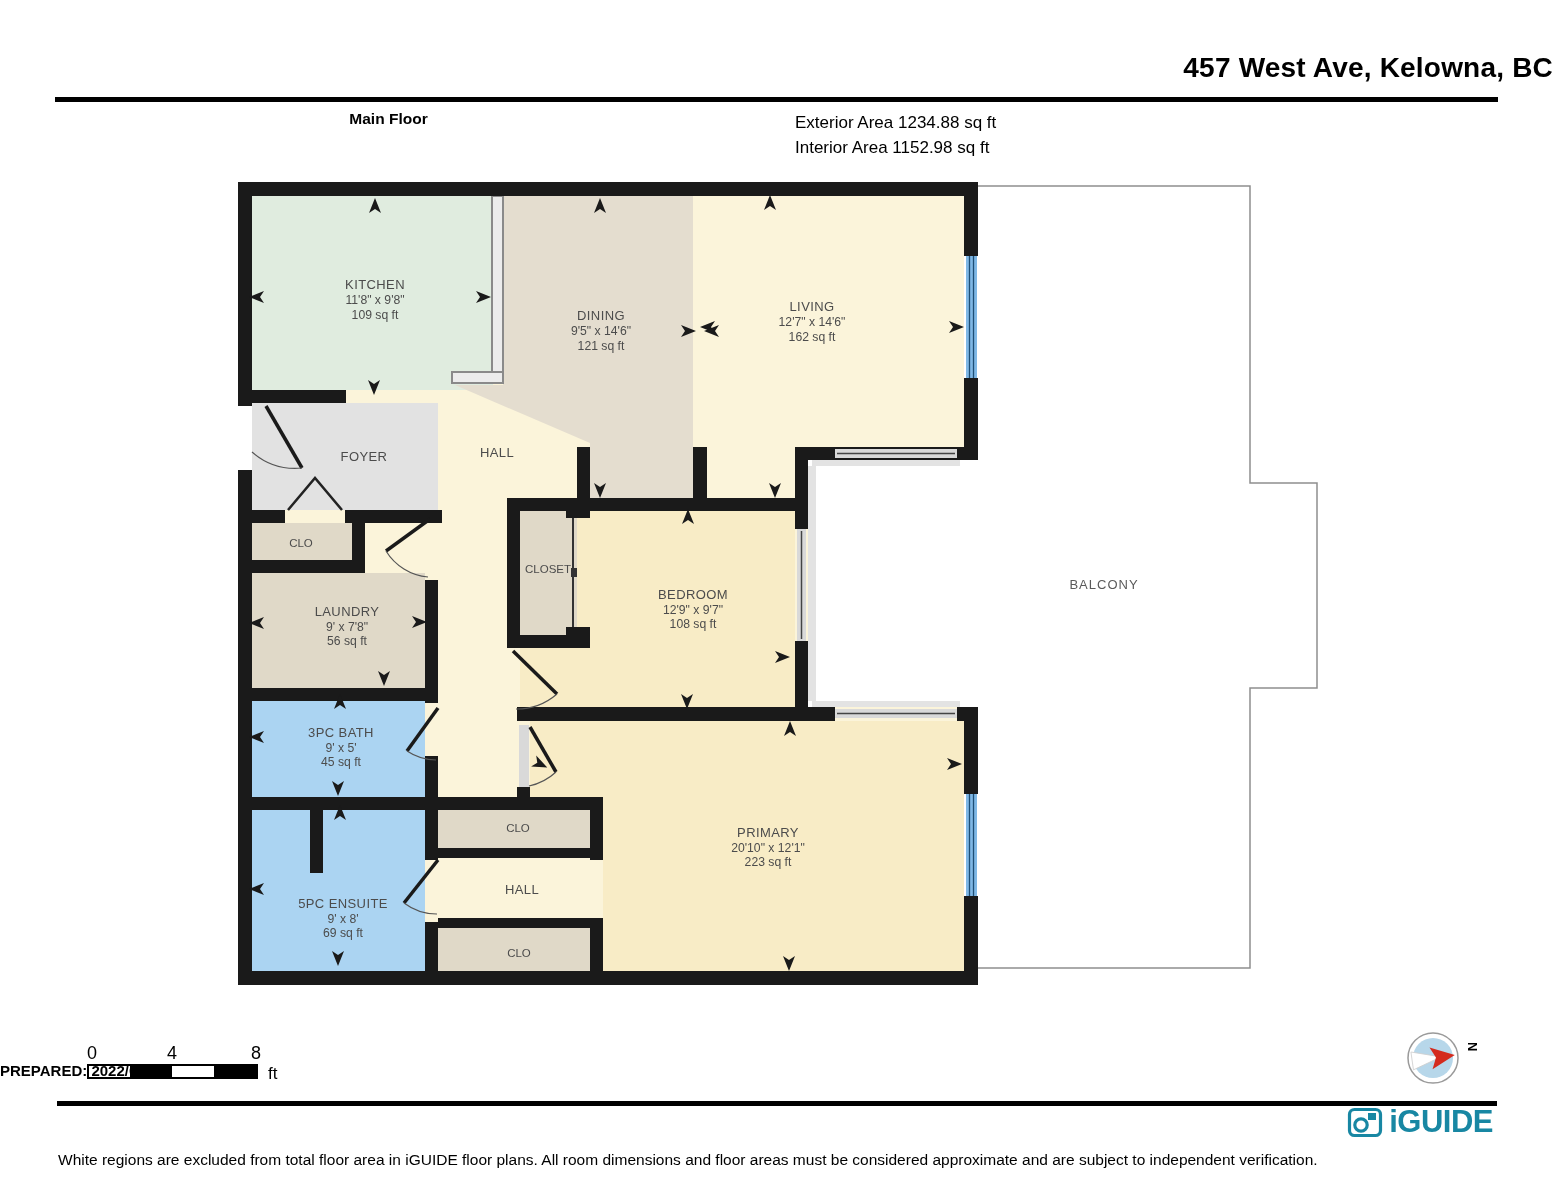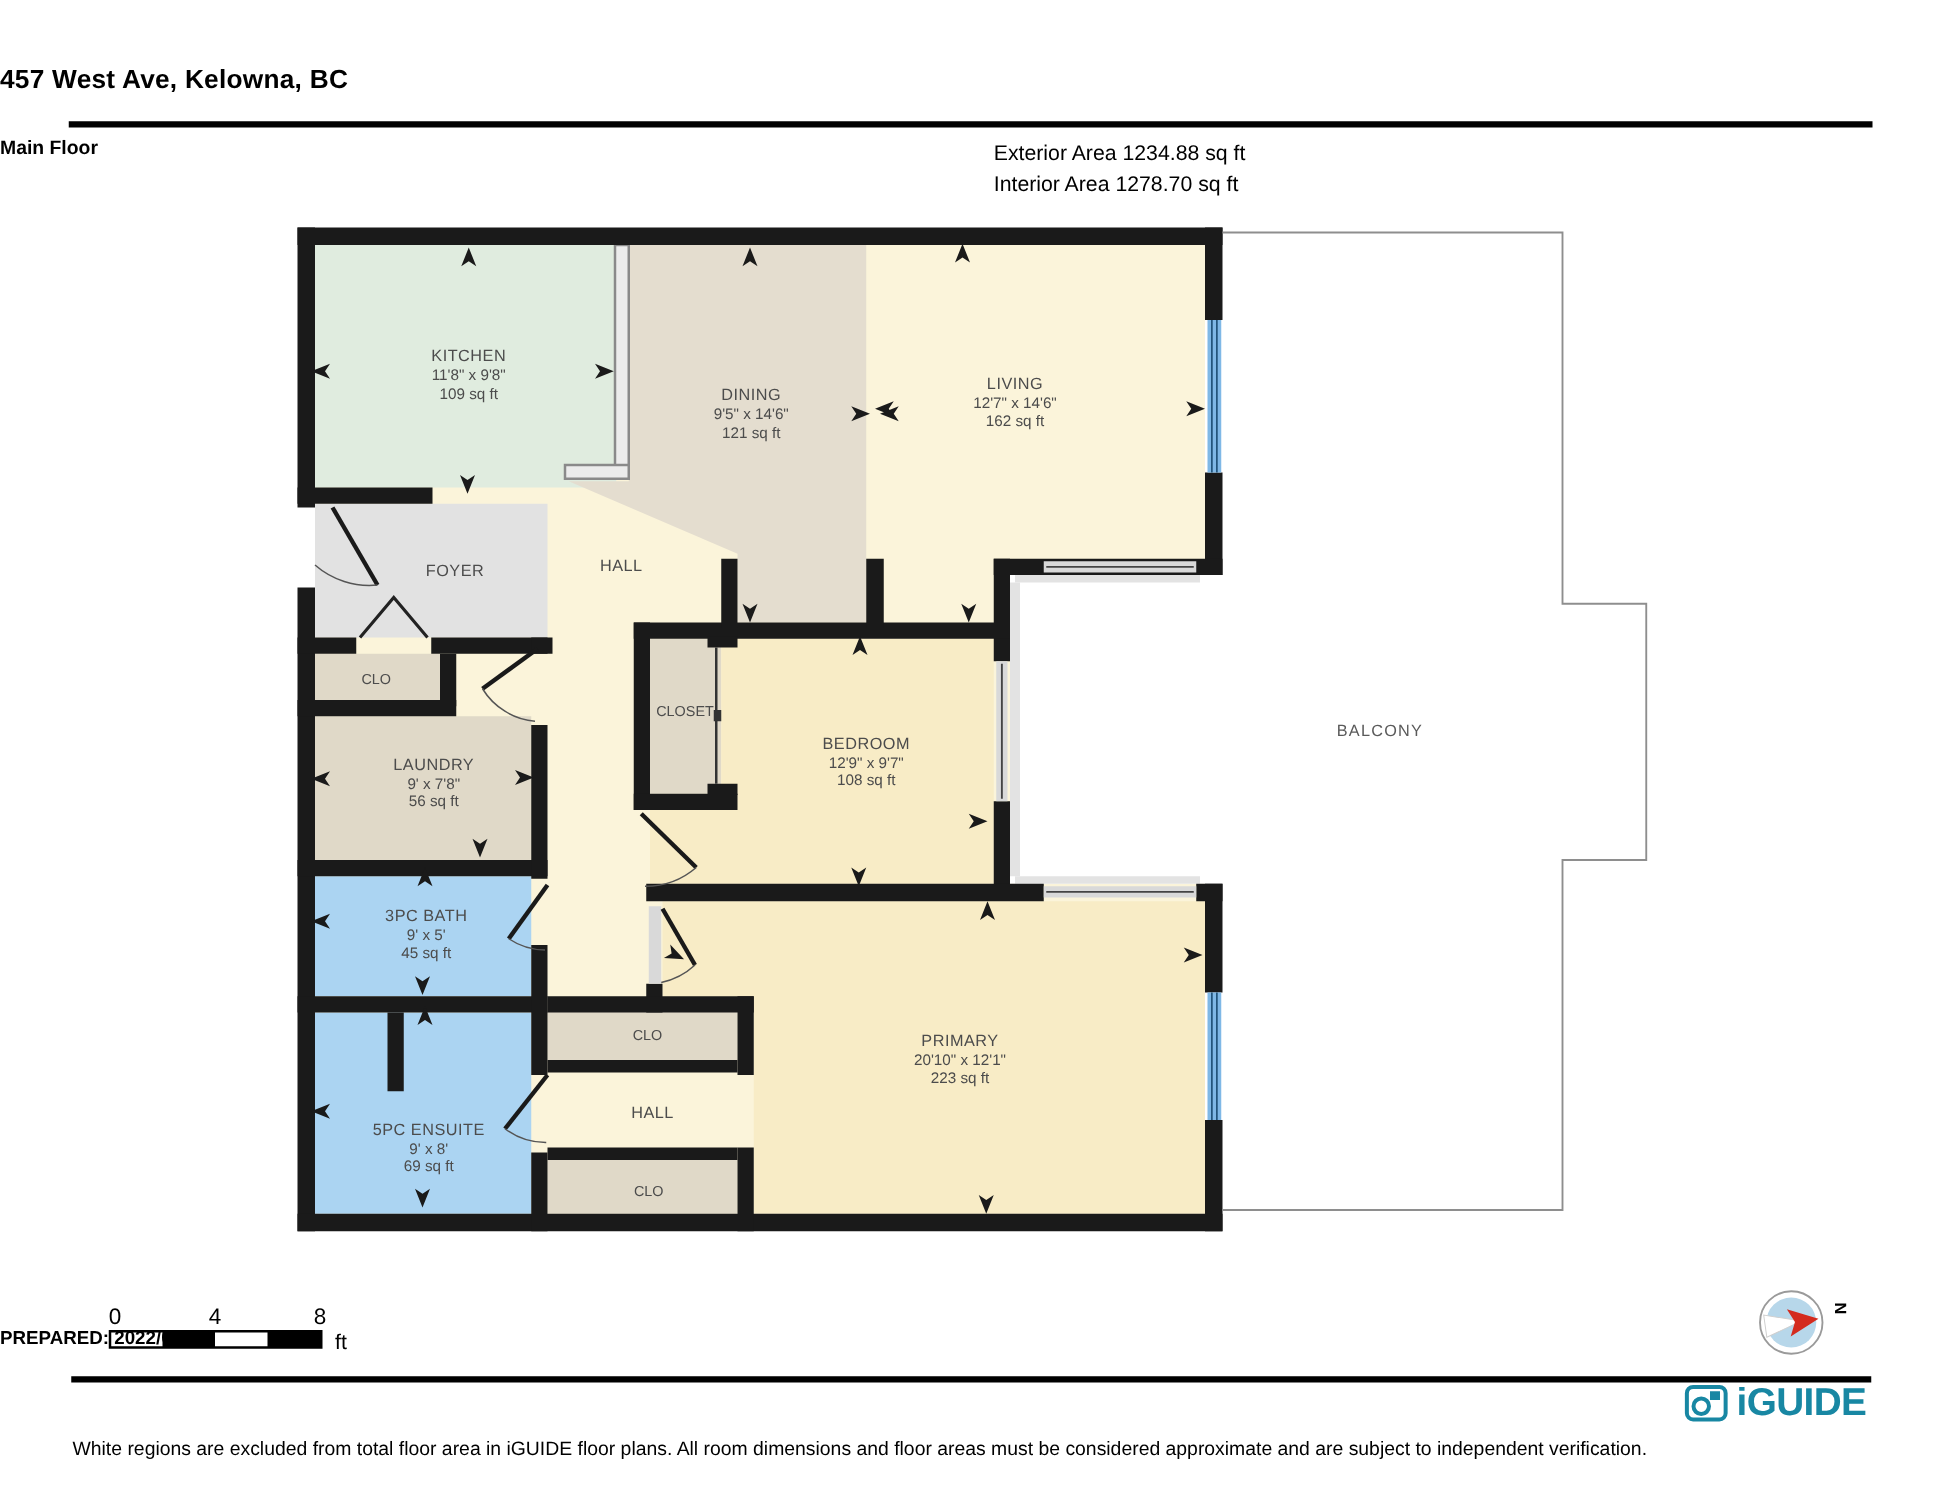--- a/index.html
+++ b/index.html
@@ -1,21 +1,21 @@
 <!DOCTYPE html>
 <html><head>
 <meta charset="utf-8">
 <style>
   html,body{margin:0;padding:0;background:#ffffff;}
   .page{position:relative;width:1553px;height:1200px;background:#fff;overflow:hidden;
         font-family:"Liberation Sans", sans-serif;}
-  .title{position:absolute;left:0;top:52px;width:100%;text-align:left;
-         font-size:21px;font-weight:bold;color:#000;letter-spacing:.2px;}
+  .title{position:absolute;left:0;top:52px;width:100%;text-align:right;
+         font-size:28px;font-weight:bold;color:#000;letter-spacing:.2px;}
   .hr1{position:absolute;left:55px;top:97px;width:1443px;height:4.5px;background:#000;}
-  .floor-label{position:absolute;left:0;top:110px;width:777px;text-align:left;
+  .floor-label{position:absolute;left:0;top:110px;width:777px;text-align:center;
                font-size:15.5px;font-weight:bold;color:#000;}
   .areas{position:absolute;left:795px;top:110px;font-size:17px;color:#000;line-height:25px;}
   .plan-svg{position:absolute;left:0;top:0;}
   .prepared{position:absolute;left:0;top:1062px;width:100%;
             font-size:15px;font-weight:bold;color:#000;}
   .hr2{position:absolute;left:57px;top:1101px;width:1440px;height:4.5px;background:#000;}
   .disclaimer{position:absolute;left:58px;top:1113px;width:1300px;font-size:15.5px;color:#000;margin-top:38px;}
   .brand{position:absolute;right:60px;top:1104px;display:flex;align-items:center;gap:6px;text-align:center;}
   .brand-text{font-size:31px;font-weight:bold;color:#1887a3;letter-spacing:-.5px;}
   
@@ -31,21 +31,21 @@
 </head>
 <body>
 
 <div class="page">
 
   <div class="title">457 West Ave, Kelowna, BC</div>
   <div class="hr1"></div>
   <div class="floor-label">Main Floor</div>
   <div class="areas">
     <div>Exterior Area 1234.88 sq ft</div>
-    <div>Interior Area 1278.70 sq ft</div>
+    <div>Interior Area 1152.98 sq ft</div>
   </div>
 
   <svg class="plan-svg" width="1553" height="1200" viewBox="0 0 1553 1200">
     <defs>
       <path id="arw" d="M-7,-6 L8,0 L-7,6 L-3,0 Z"></path>
     </defs>
 
     <g>
       <rect x="252" y="196" width="712" height="775" fill="#fbf4da"></rect>
       <rect x="252" y="196" width="241" height="194" fill="#e0ecdf"></rect>

